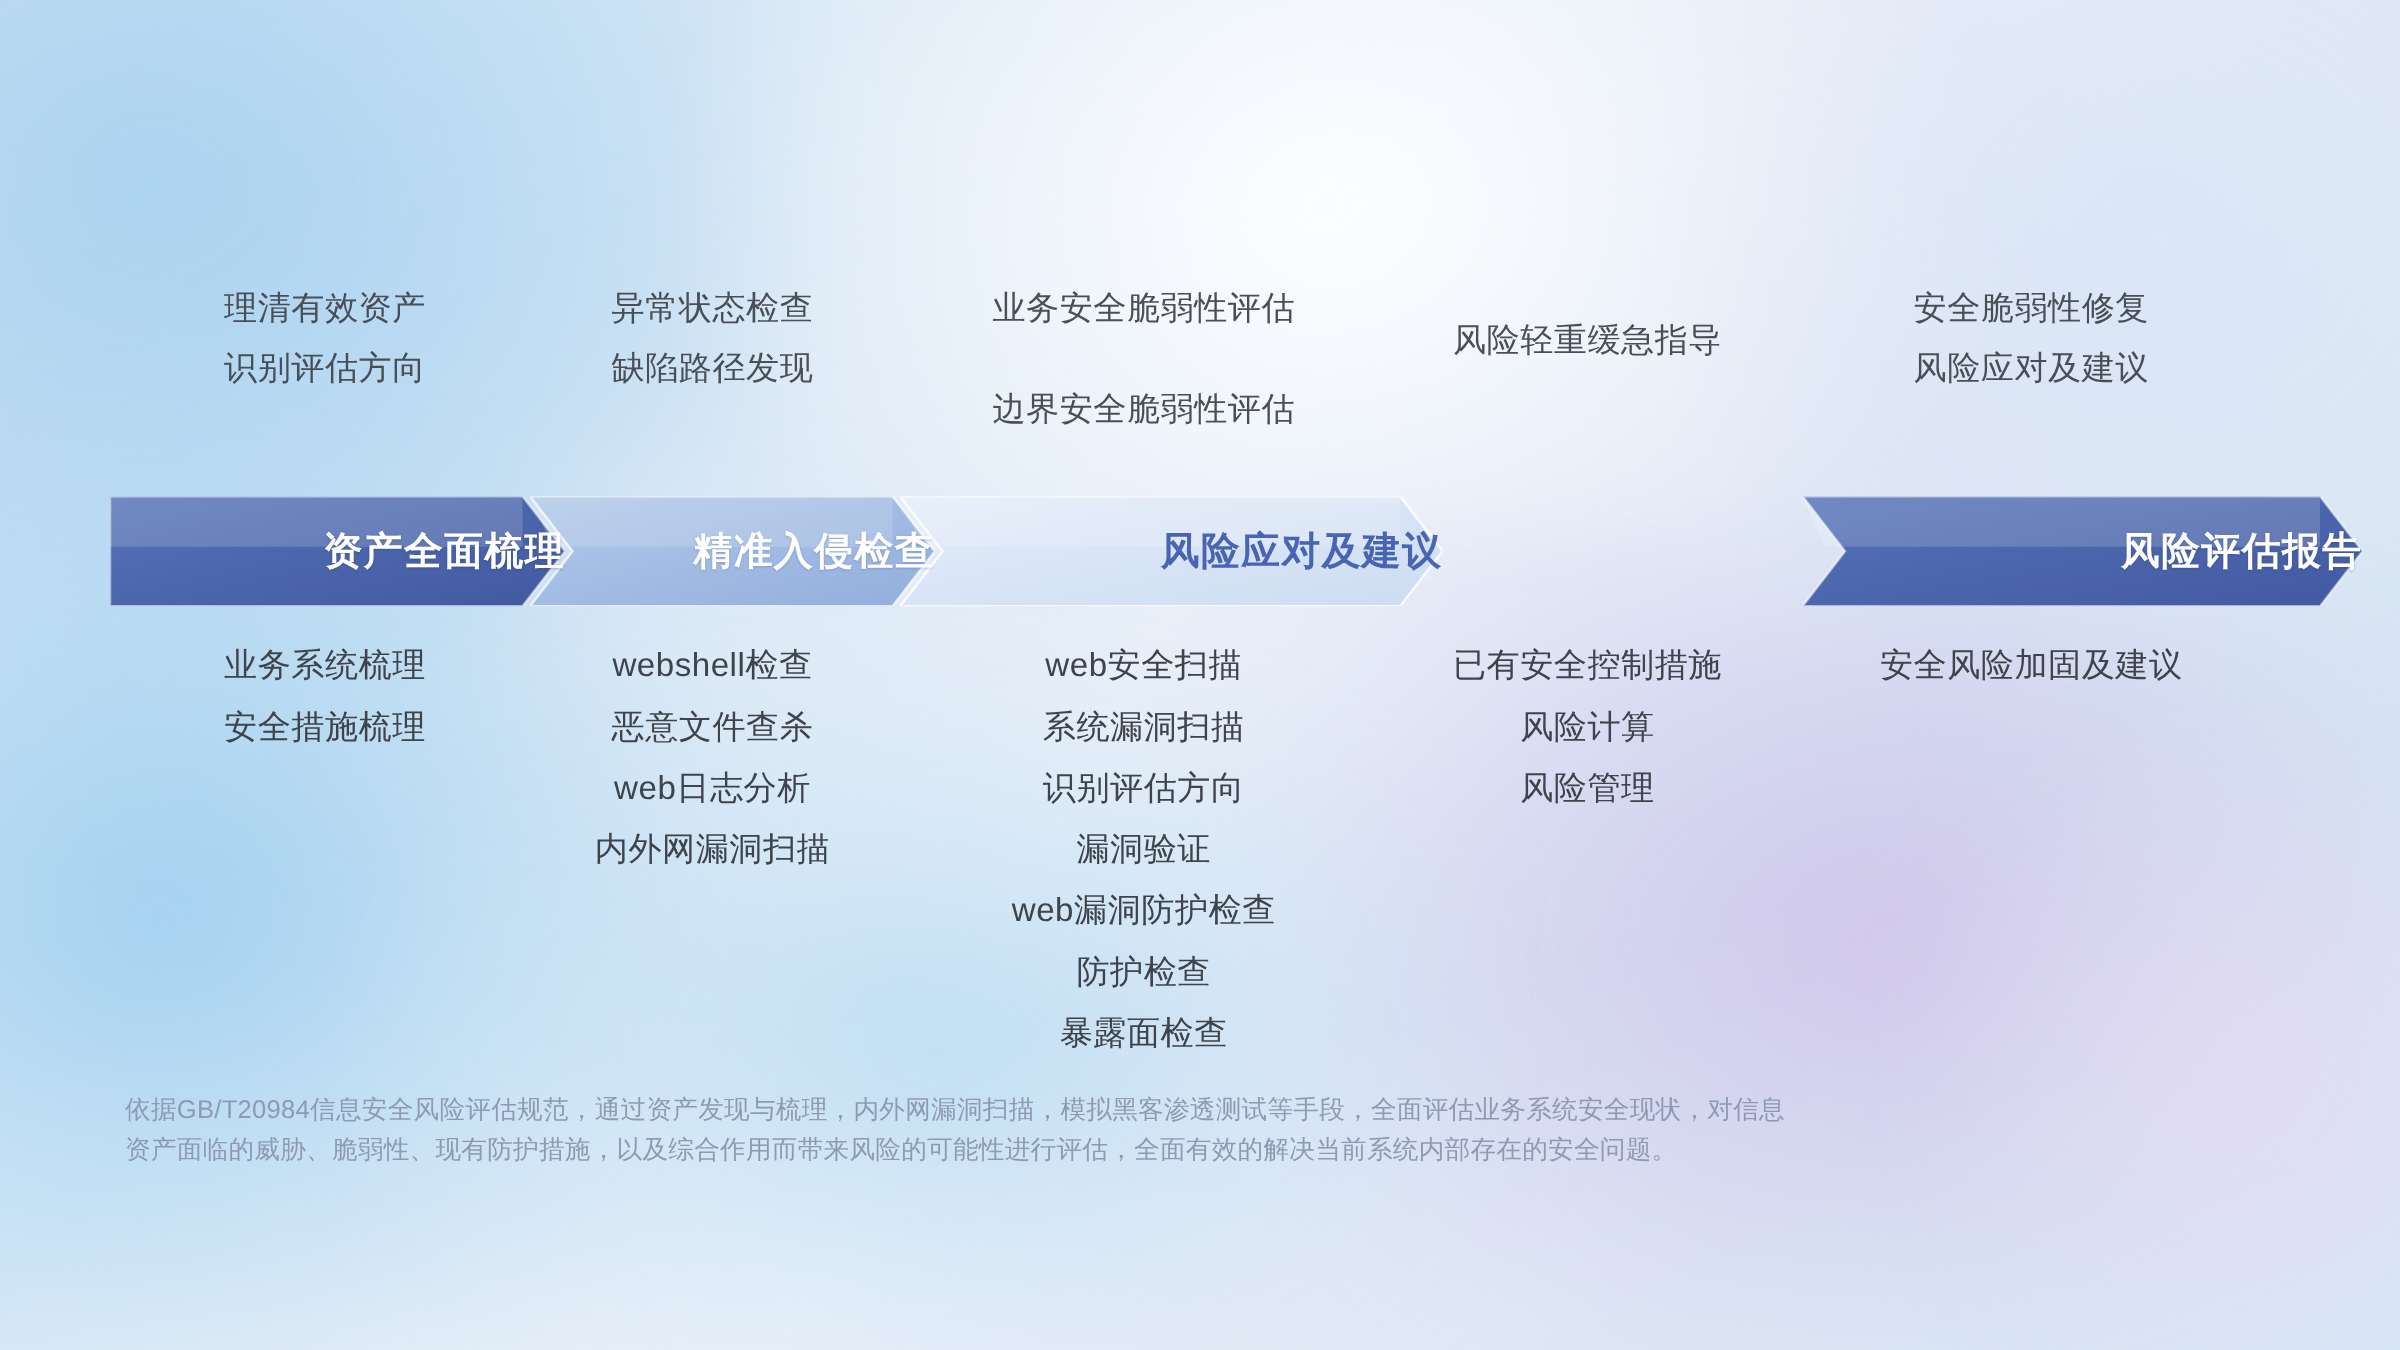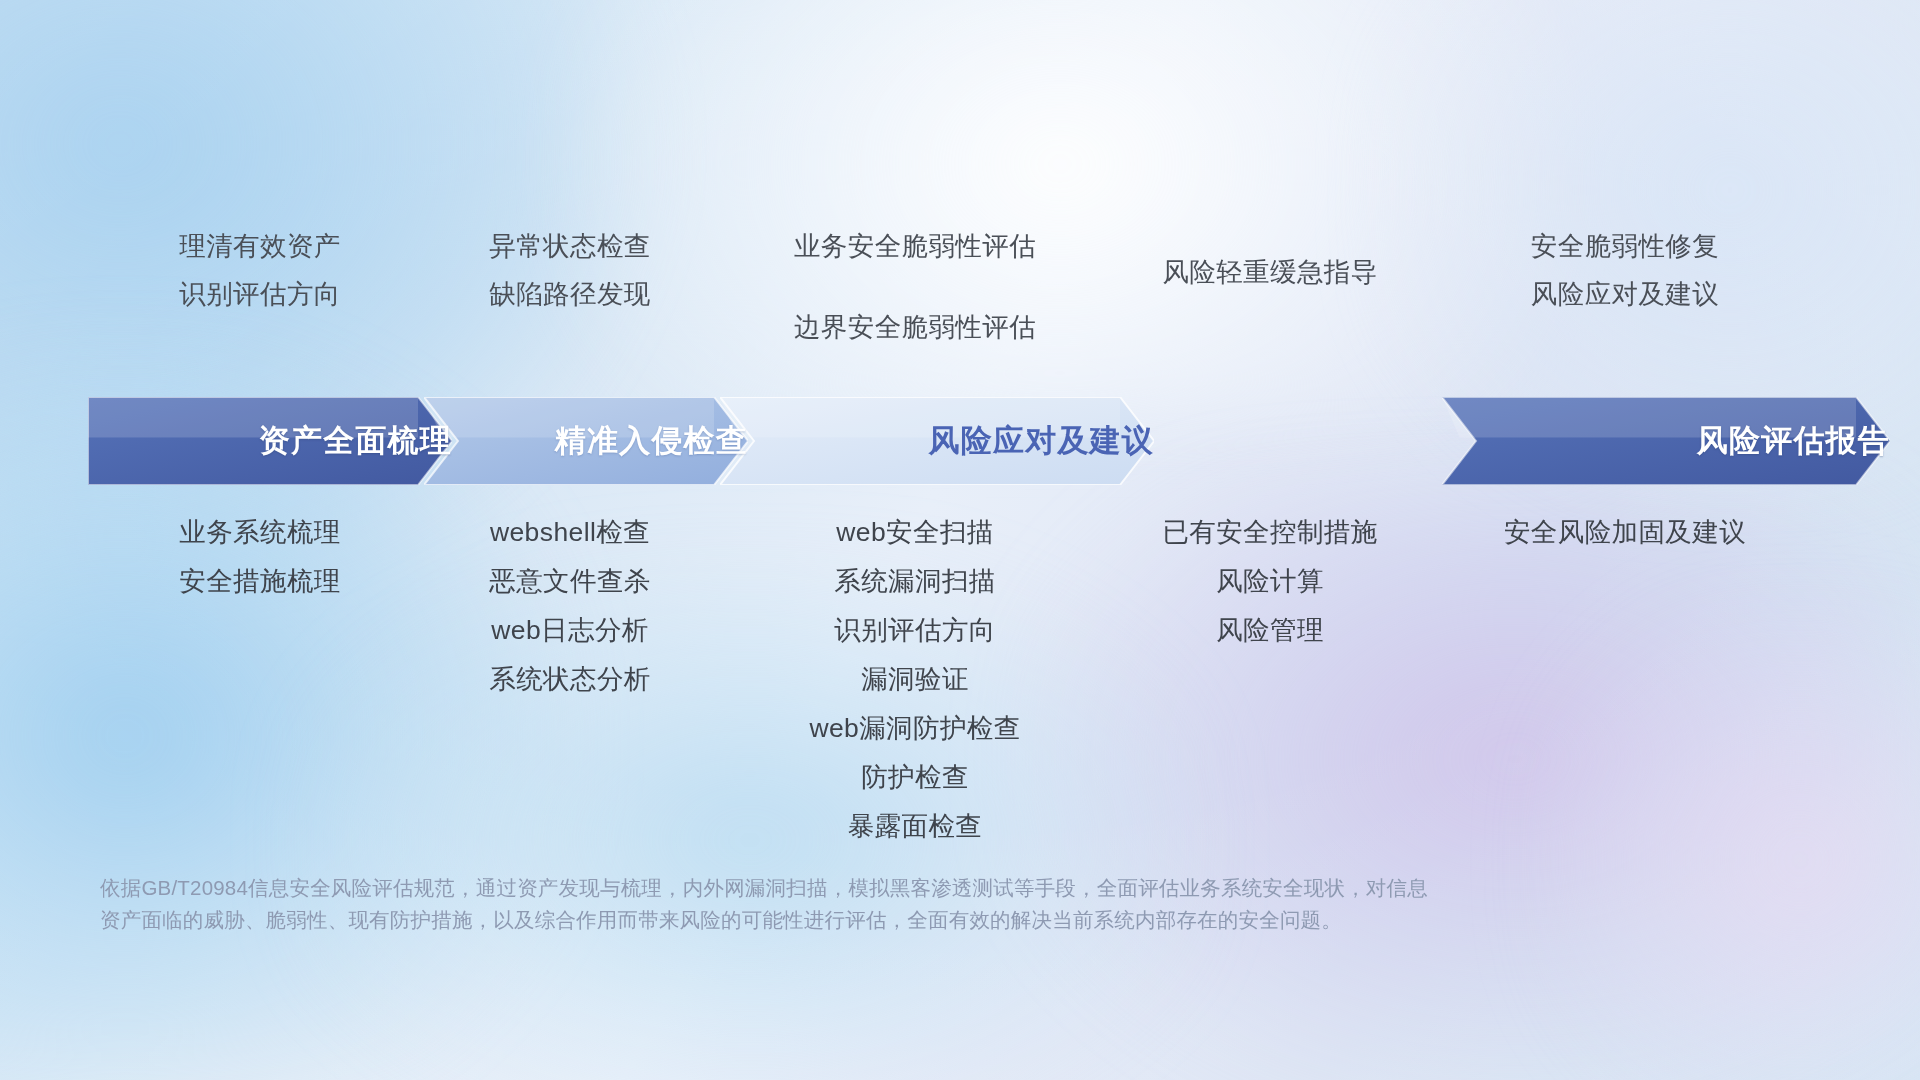--- a/index.html
+++ b/index.html
@@ -301,21 +301,21 @@
 
     <div class="bot-row" id="bot-row">
         <div class="bot-col" style="width: 330px;">
           <div class="item">业务系统梳理</div>
           <div class="item">安全措施梳理</div>
         </div>
         <div class="bot-col" style="width: 290px;">
           <div class="item">webshell检查</div>
           <div class="item">恶意文件查杀</div>
           <div class="item">web日志分析</div>
-          <div class="item">系统状态分析</div>
+          <div class="item">内外网漏洞扫描</div>
         </div>
         <div class="bot-col" style="width: 400px;">
           <div class="item">web安全扫描</div>
           <div class="item">系统漏洞扫描</div>
           <div class="item">识别评估方向</div>
           <div class="item">漏洞验证</div>
           <div class="item">web漏洞防护检查</div>
           <div class="item">防护检查</div>
           <div class="item">暴露面检查</div>
         </div>

